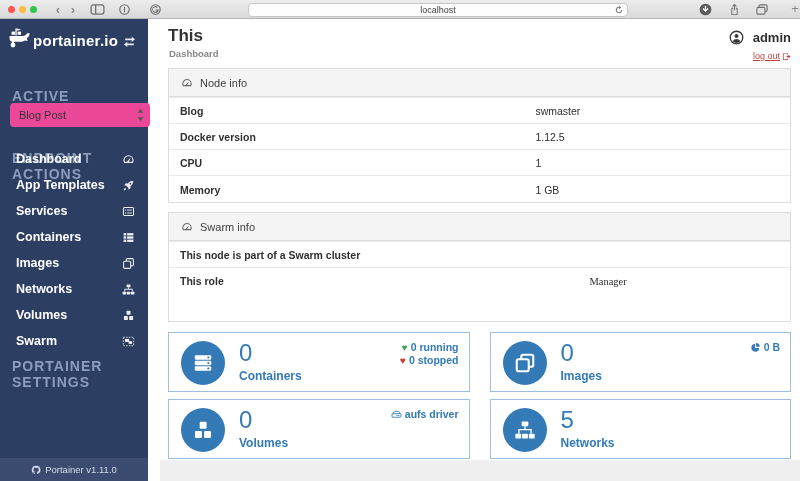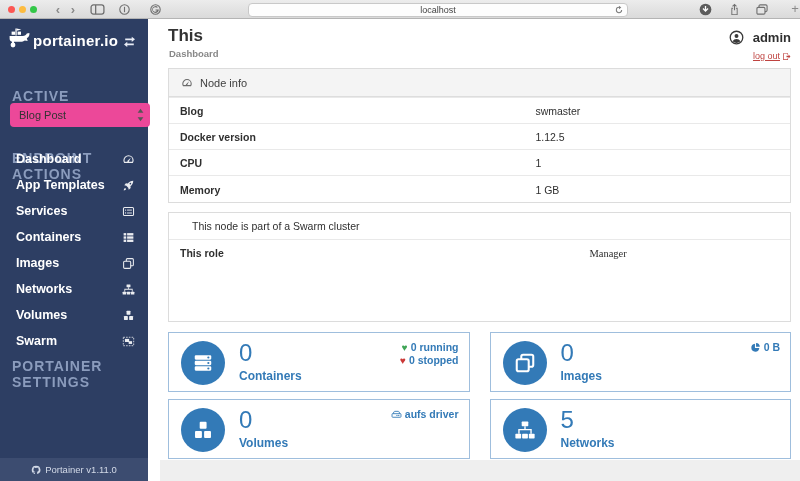--- a/index.html
+++ b/index.html
@@ -64,21 +64,21 @@
   .trow .tl { position:absolute; left:11px; top:50%; transform:translateY(-50%); font-weight:bold; }
   .trow .tv { position:absolute; top:50%; transform:translateY(-50%); }
   .p-node { top:49px; height:135px; }
   .p-node .trow { height:26px; }
   .p-node .trow.tall { height:29px; }
   .p-node .tv { left:59%; }
   .p-swarm { top:193px; height:110px; }
   .p-swarm .trow { height:26px; }
   .p-swarm .trow.tall { height:30px; }
   .p-swarm .tv { left:67.7%;font-family:Liberation Serif, serif; }
-  .p-swarm .note { font-weight:normal;margin-left:12px; }
+  .p-swarm .note { font-weight:bold; }
 
   
   .widgets { position:absolute; left:8px; right:9px; top:313px; display:grid;
     grid-template-columns:1fr 1fr; grid-column-gap:20px; grid-row-gap:7px; }
   .widget { position:relative; height:60px; background:#fff; border:1px solid #9fbedd; cursor:pointer; }
   .w-circle { position:absolute; left:12px; top:8px; width:44px; height:44px; border-radius:50%;
     background:#337ab7; --icon-bg:#337ab7; color:#fff; display:flex; align-items:center; justify-content:center; }
   .w-circle svg { width:22px; height:22px; }
   .w-count { position:absolute; left:70px; top:6px; font-size:24px; color:#337ab7; }
   .w-label { position:absolute; left:70px; top:36px; font-size:12px; font-weight:bold; color:#337ab7; }
@@ -323,20 +323,26 @@
           <span class="tl">CPU</span>
           <span class="tv">1</span>
         </div>
         <div class="trow tall">
           <span class="tl">Memory</span>
           <span class="tv">1 GB</span>
         </div>
       </div>
 
       <div class="panel p-swarm">
+        <div class="panel-hd">
+          <svg viewBox="0 0 16 16">
+              <path d="M8 3.4a5.6 5.6 0 0 0-5.6 5.6c0 .9.25 1.8.7 2.5h9.8c.45-.7.7-1.6.7-2.5A5.6 5.6 0 0 0 8 3.4z" fill="none" stroke="currentColor" stroke-width="1.4"></path>
+              <path d="M7.1 9.2l3.7-3.4-2.2 4.3a1 1 0 1 1-1.5-.9z" fill="currentColor"></path>
+            </svg><span>Swarm info</span>
+        </div>
         <div class="trow">
           <span class="tl note">This node is part of a Swarm cluster</span>
         </div>
         <div class="trow">
           <span class="tl">This role</span>
           <span class="tv">Manager</span>
         </div>
       </div>
 
       <div class="widgets">

